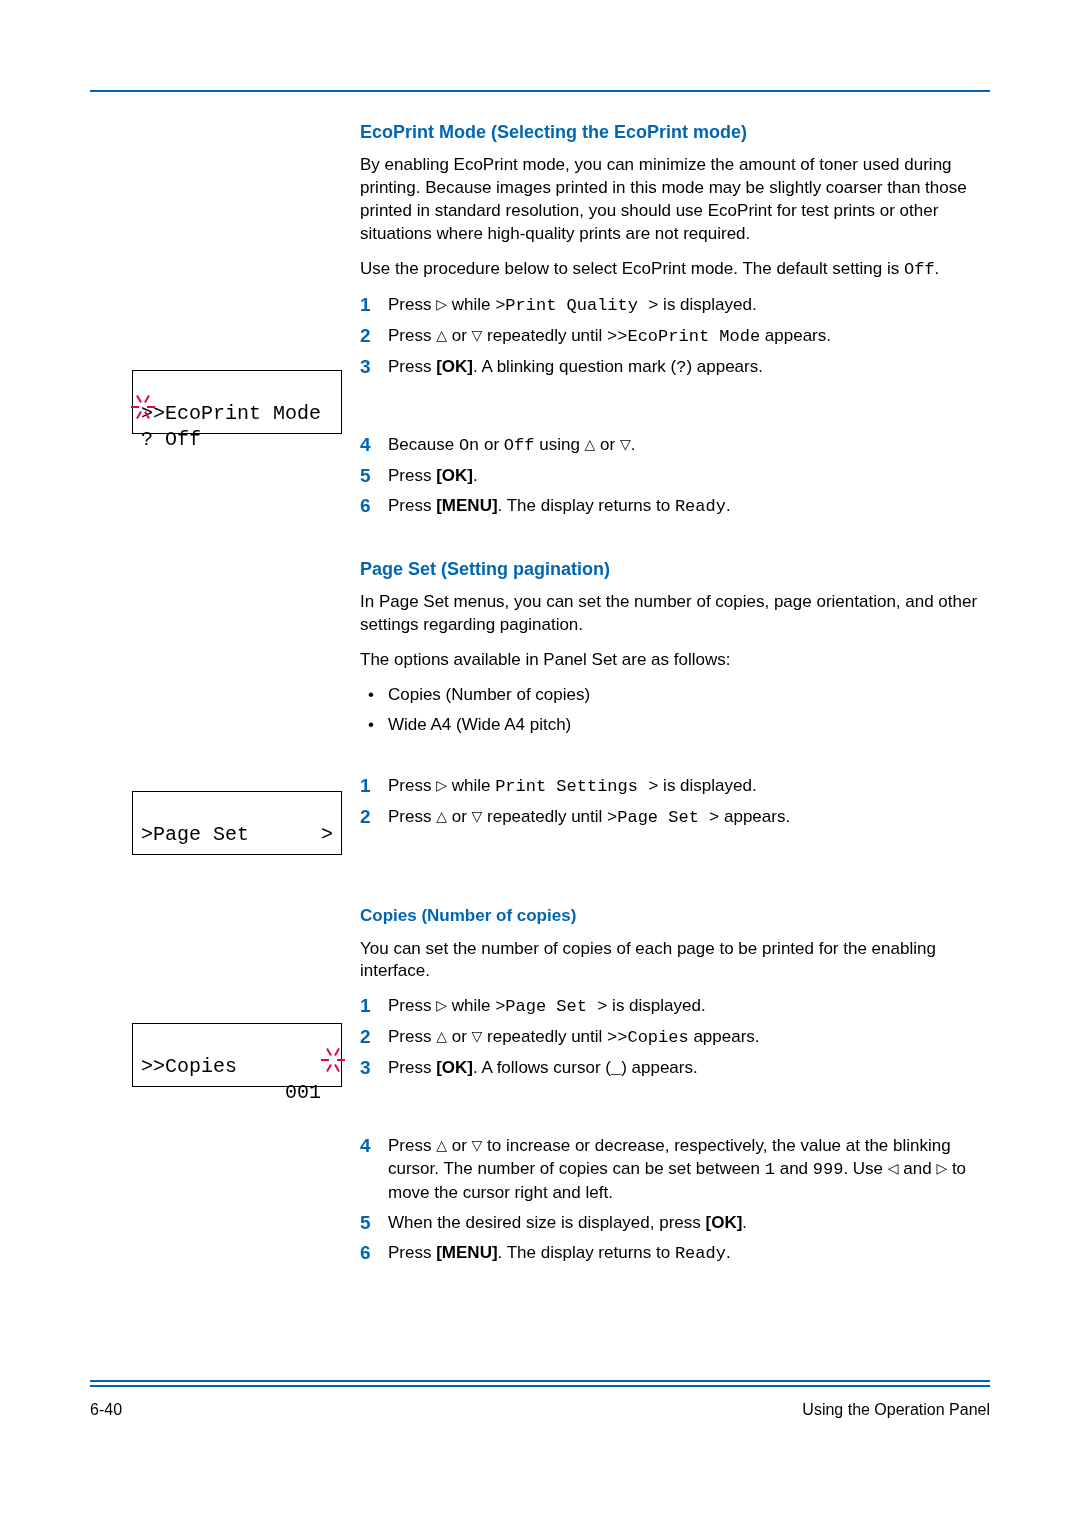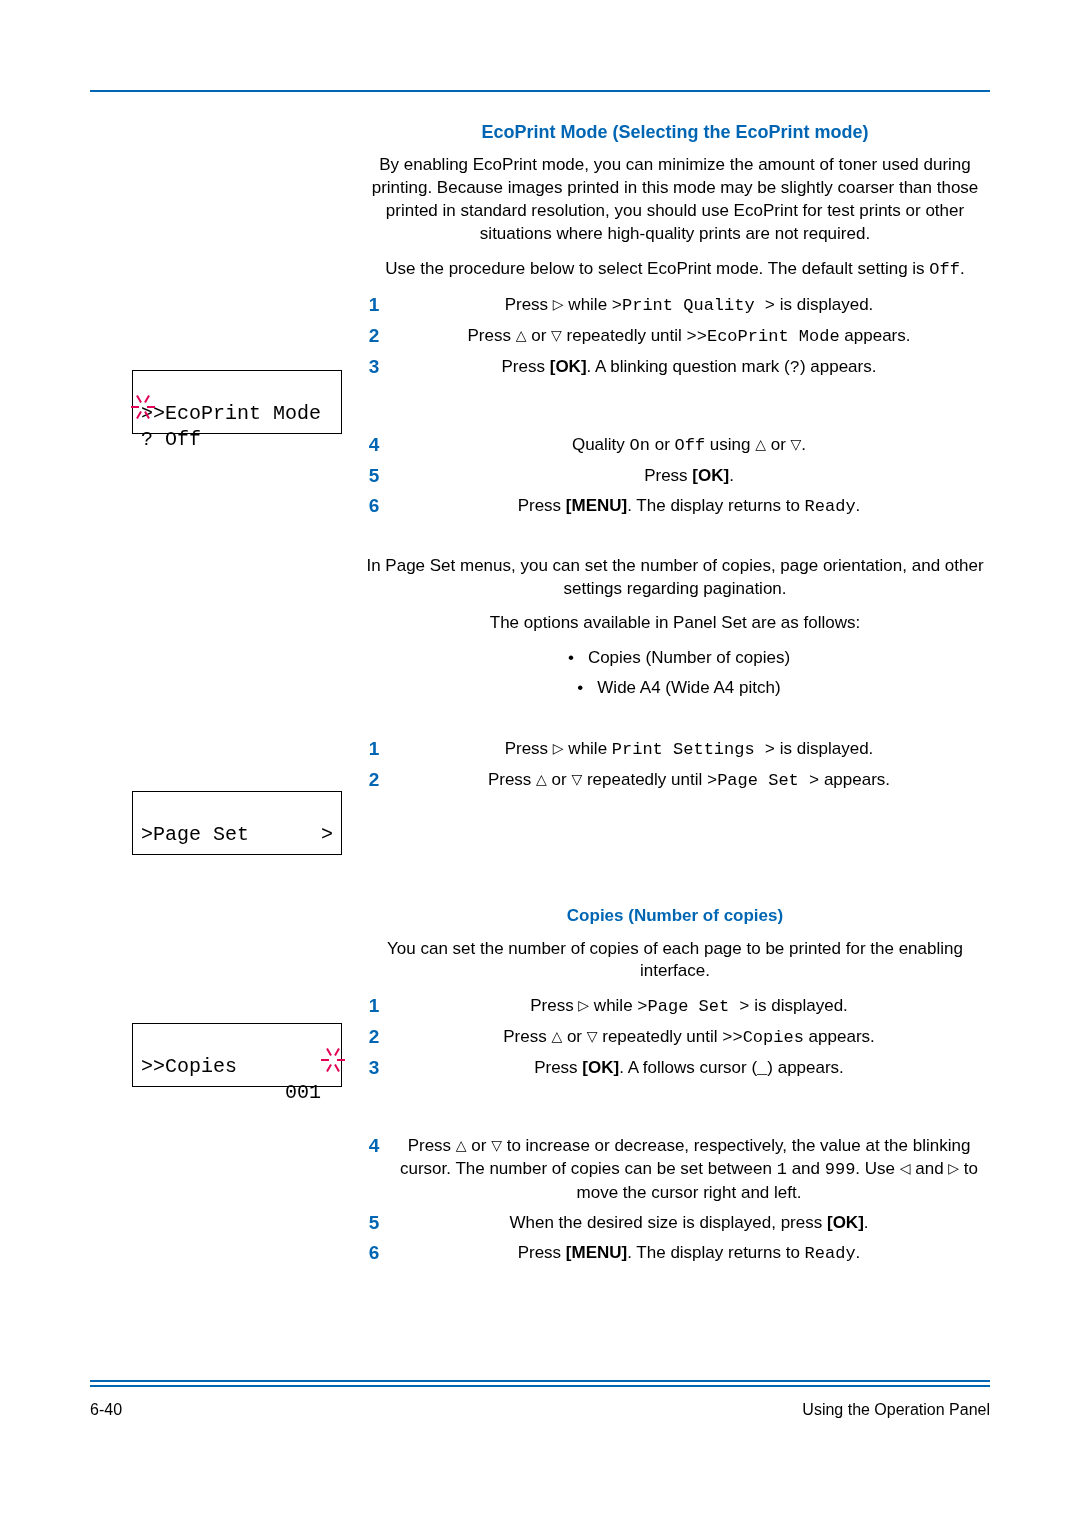--- a/index.html
+++ b/index.html
@@ -15,21 +15,21 @@
     .page {
       padding: 90px 90px 50px 90px;
       position: relative;
       min-height: 1527px;
     }
     .hr-top { border: none; border-top: 2px solid #0066b3; margin-bottom: 26px; }
     .hr-bottom-dbl-a { border: none; border-top: 2px solid #0066b3; margin-top: 40px; }
     .hr-bottom-dbl-b { border: none; border-top: 2px solid #0066b3; margin-top: 3px; margin-bottom: 12px; }
     .content { display: flex; }
     .left-col { width: 270px; flex-shrink: 0; padding-right: 18px; }
-    .right-col { flex: 1; text-align: center; }
+    .right-col { flex: 1; }
     .sec-heading {
       color: #0066b3;
       font-weight: bold;
       font-size: 18px;
       margin-bottom: 10px;
       margin-top: 2px;
     }
     .para { margin-bottom: 12px; }
     .mono { font-family: Liberation Mono, monospace; }
     ol.steps { list-style: none; margin: 0 0 14px 0; padding: 0; }
@@ -118,21 +118,21 @@
           </li>
         <li>
             <span class="num">3</span>
             <span class="step-body"><span>Press </span><span class="bold">[OK]</span><span>. A blinking question mark (</span><span class="mono">?</span><span>) appears.</span></span>
           </li>
       </ol>
       <div class="gap-lg"></div>
       <ol class="steps">
         <li>
             <span class="num">4</span>
-            <span class="step-body"><span>Quality </span><span class="mono">On</span><span> or </span><span class="mono">Off</span><span> using </span><span class="tri">△</span><span> or </span><span class="tri">▽</span><span>.</span></span>
+            <span class="step-body"><span>Because </span><span class="mono">On</span><span> or </span><span class="mono">Off</span><span> using </span><span class="tri">△</span><span> or </span><span class="tri">▽</span><span>.</span></span>
           </li>
         <li>
             <span class="num">5</span>
             <span class="step-body"><span>Press </span><span class="bold">[OK]</span><span>.</span></span>
           </li>
         <li>
             <span class="num">6</span>
             <span class="step-body"><span>Press </span><span class="bold">[MENU]</span><span>. The display returns to </span><span class="mono">Ready</span><span>.</span></span>
           </li>
       </ol>
@@ -142,20 +142,21 @@
   <div class="gap-md"></div>
 
   <div class="content">
     <div class="left-col">
       <div style="height:236px"></div>
       <div class="lcd">
 <span>&gt;Page Set      &gt;</span>
       </div>
     </div>
     <div class="right-col">
+      <div class="sec-heading">Page Set (Setting pagination)</div>
       <p class="para">In Page Set menus, you can set the number of copies, page orientation, and other settings regarding pagination.</p>
       <p class="para">The options available in Panel Set are as follows:</p>
       <ul class="bullets">
         <li>Copies (Number of copies)</li>
         <li>Wide A4 (Wide A4 pitch)</li>
       </ul>
       <div class="gap-sm"></div>
       <ol class="steps">
         <li>
             <span class="num">1</span>

